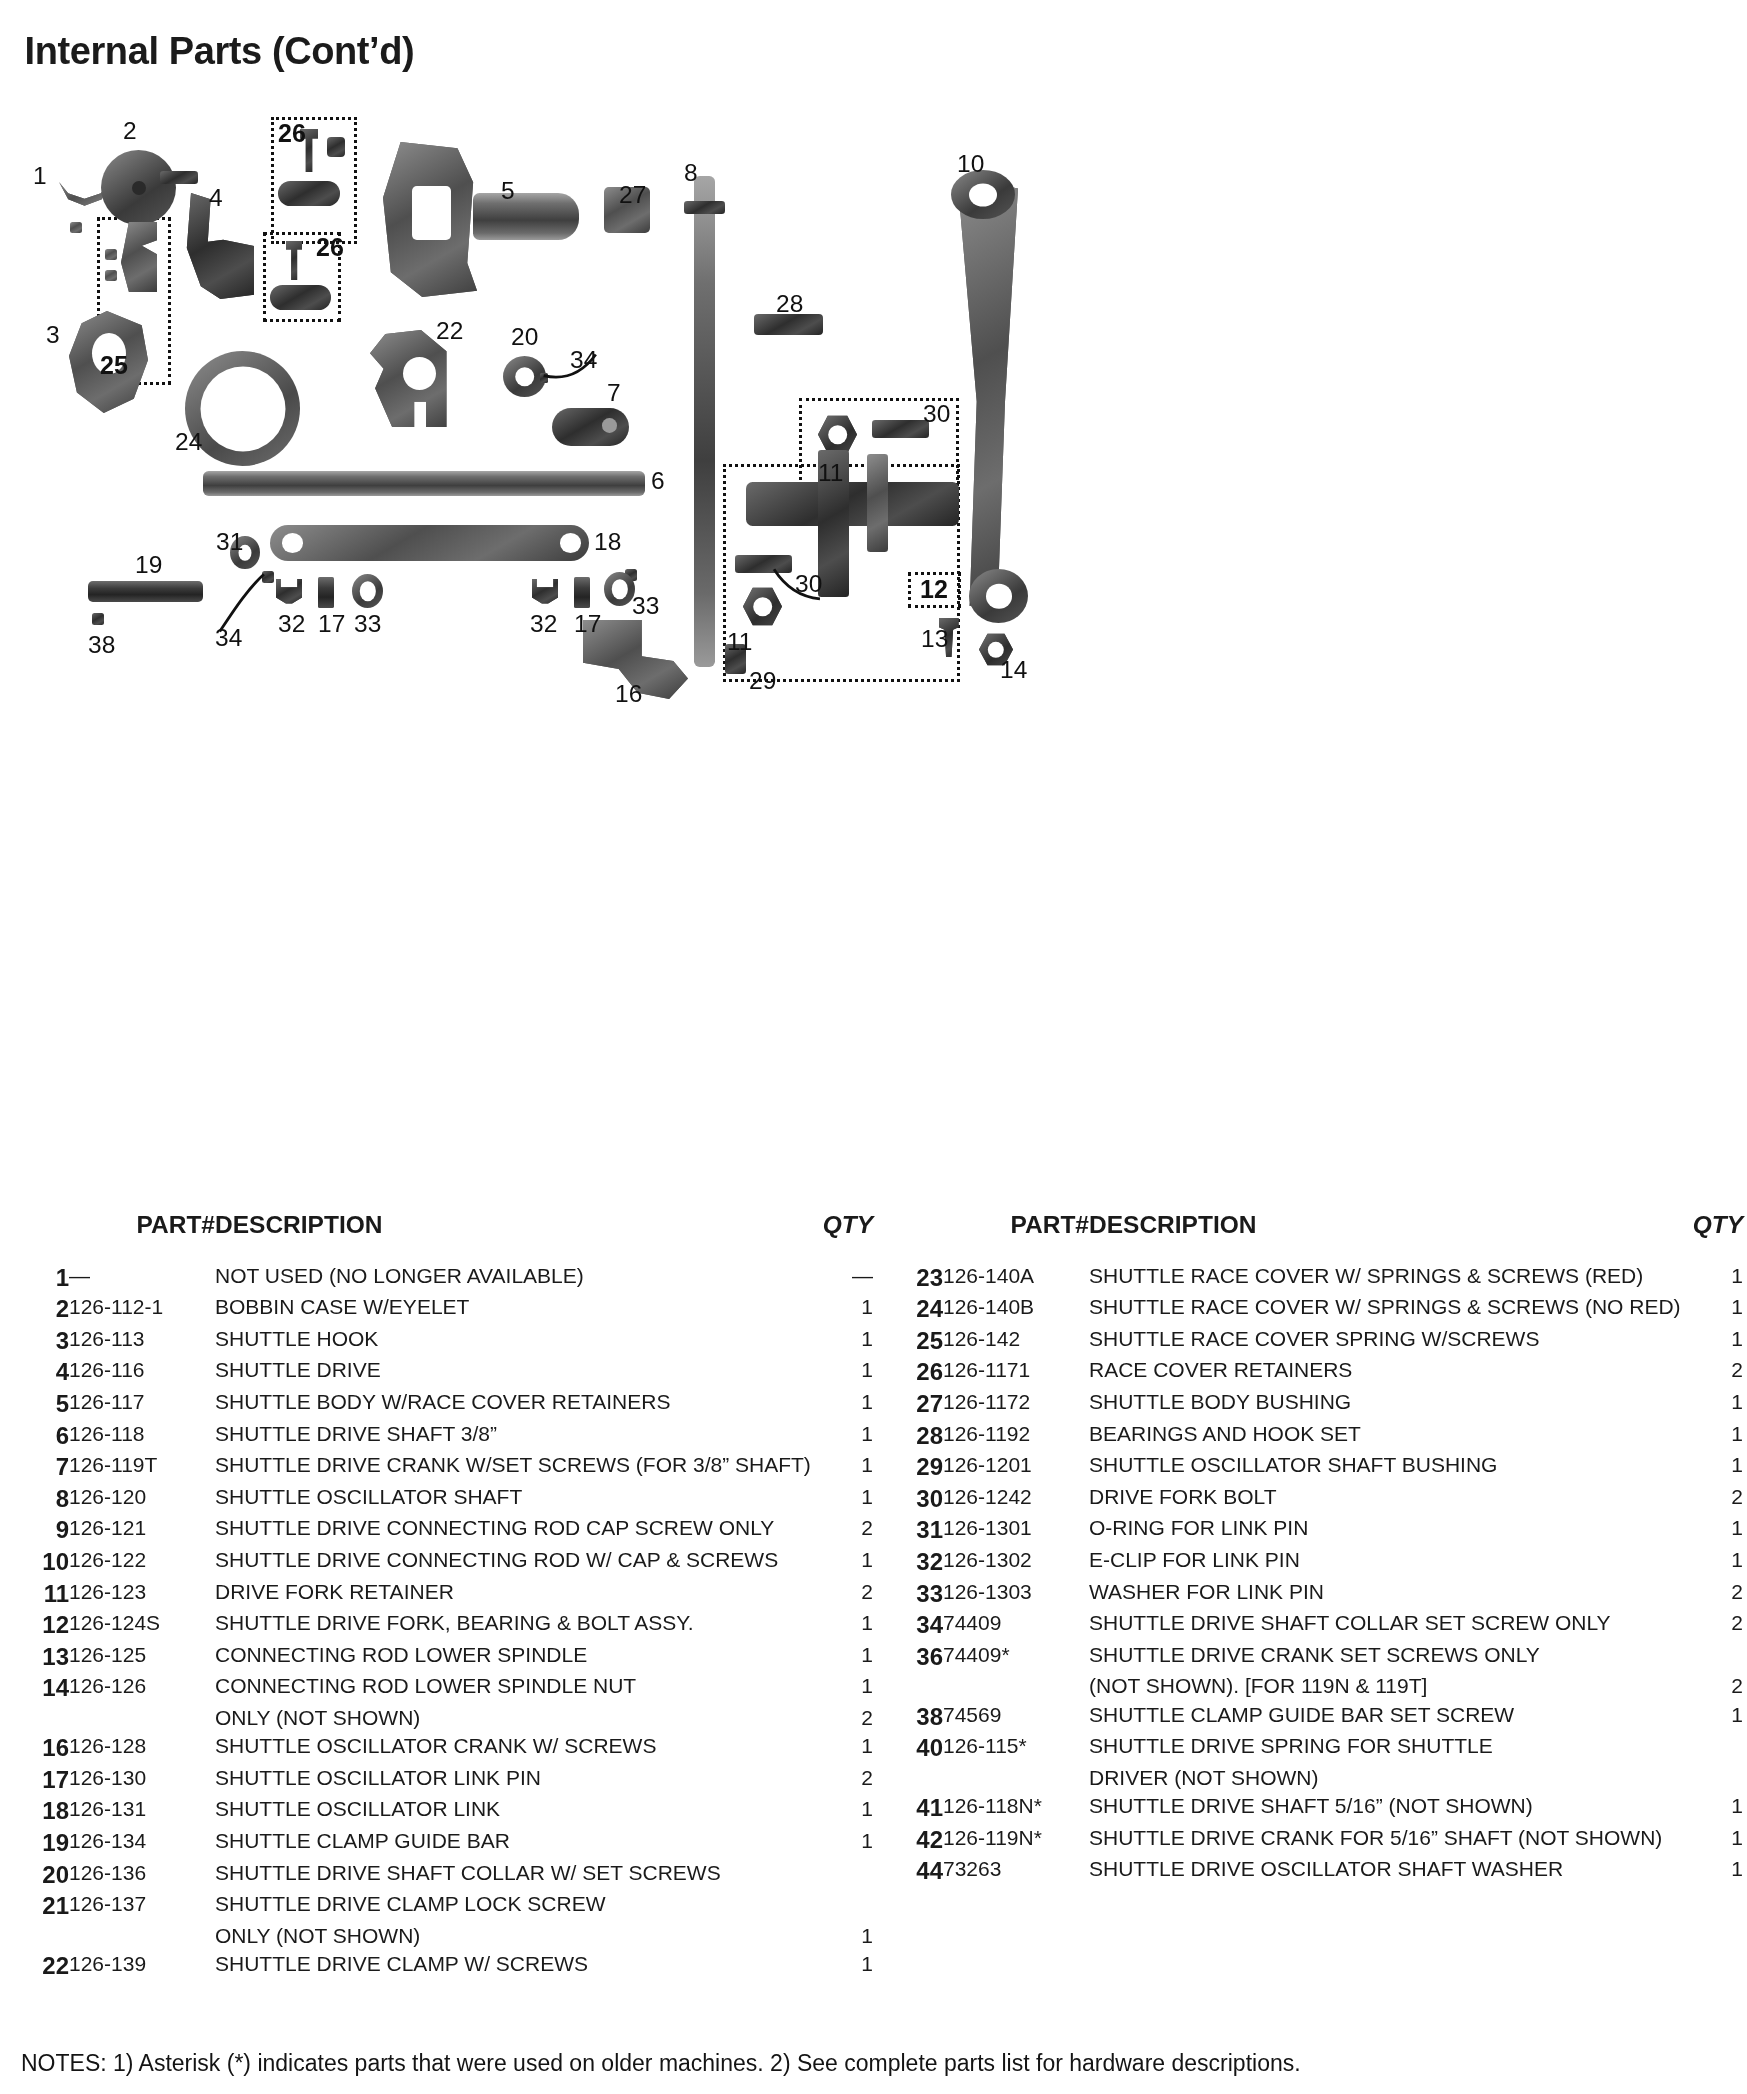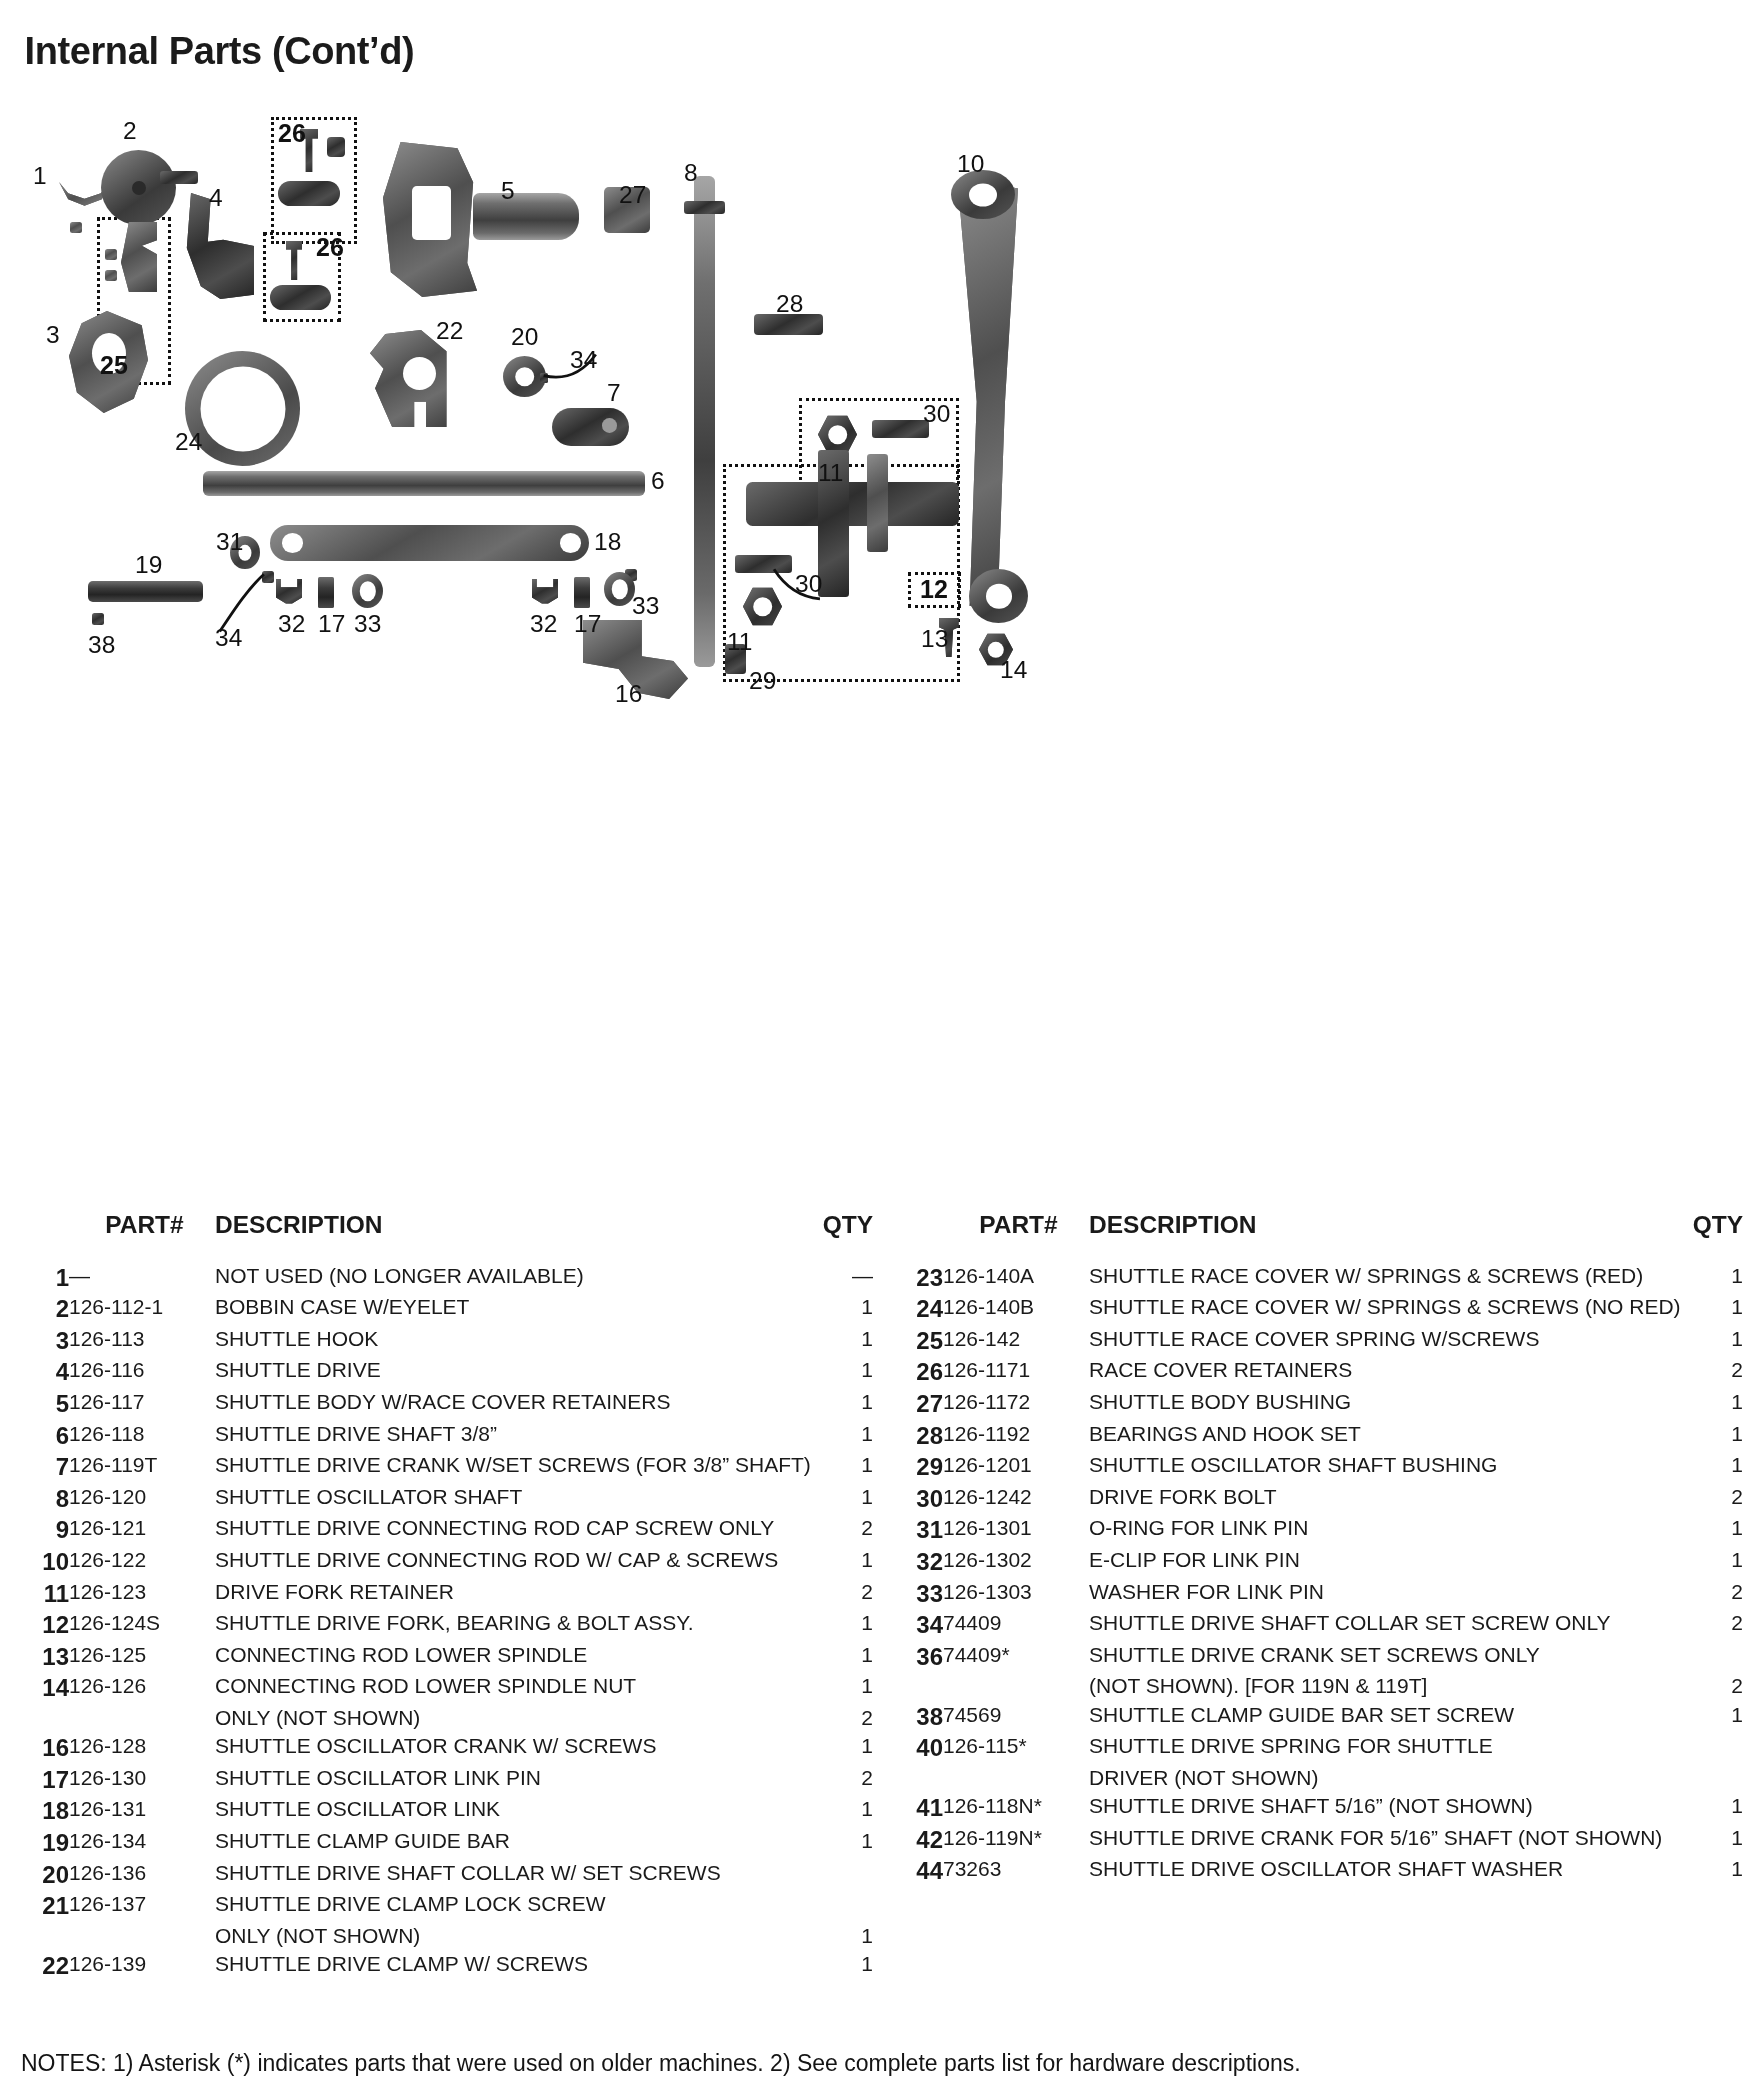--- a/index.html
+++ b/index.html
@@ -99,23 +99,23 @@
     font-size:21px;
     color:#1a1a1a;
   }
   table.parts th {
     font-size:24.5px; font-weight:bold;
     text-align:left;
     padding:0 0 24.5px 0;
     white-space:nowrap;
   }
   table.parts th.c-no   { width:51px; }
-  table.parts th.c-pn   { width:146px; text-align:center; padding-left:4.9px;}
+  table.parts th.c-pn   { width:146px; text-align:right; padding-left:4.9px;}
   table.parts th.c-desc { }
-  table.parts th.c-qty  { width:51px; text-align:right; }
+  table.parts th.c-qty  { width:51px; text-align:right;font-style:italic; }
 
   table.parts td {
     padding:0 0 4.5px 0;
     vertical-align:top;
     line-height:1.13;
   }
   td.c-no {
     font-weight:bold; font-size:24px;
     text-align:right; padding-right:14.7px;
     white-space:nowrap;

